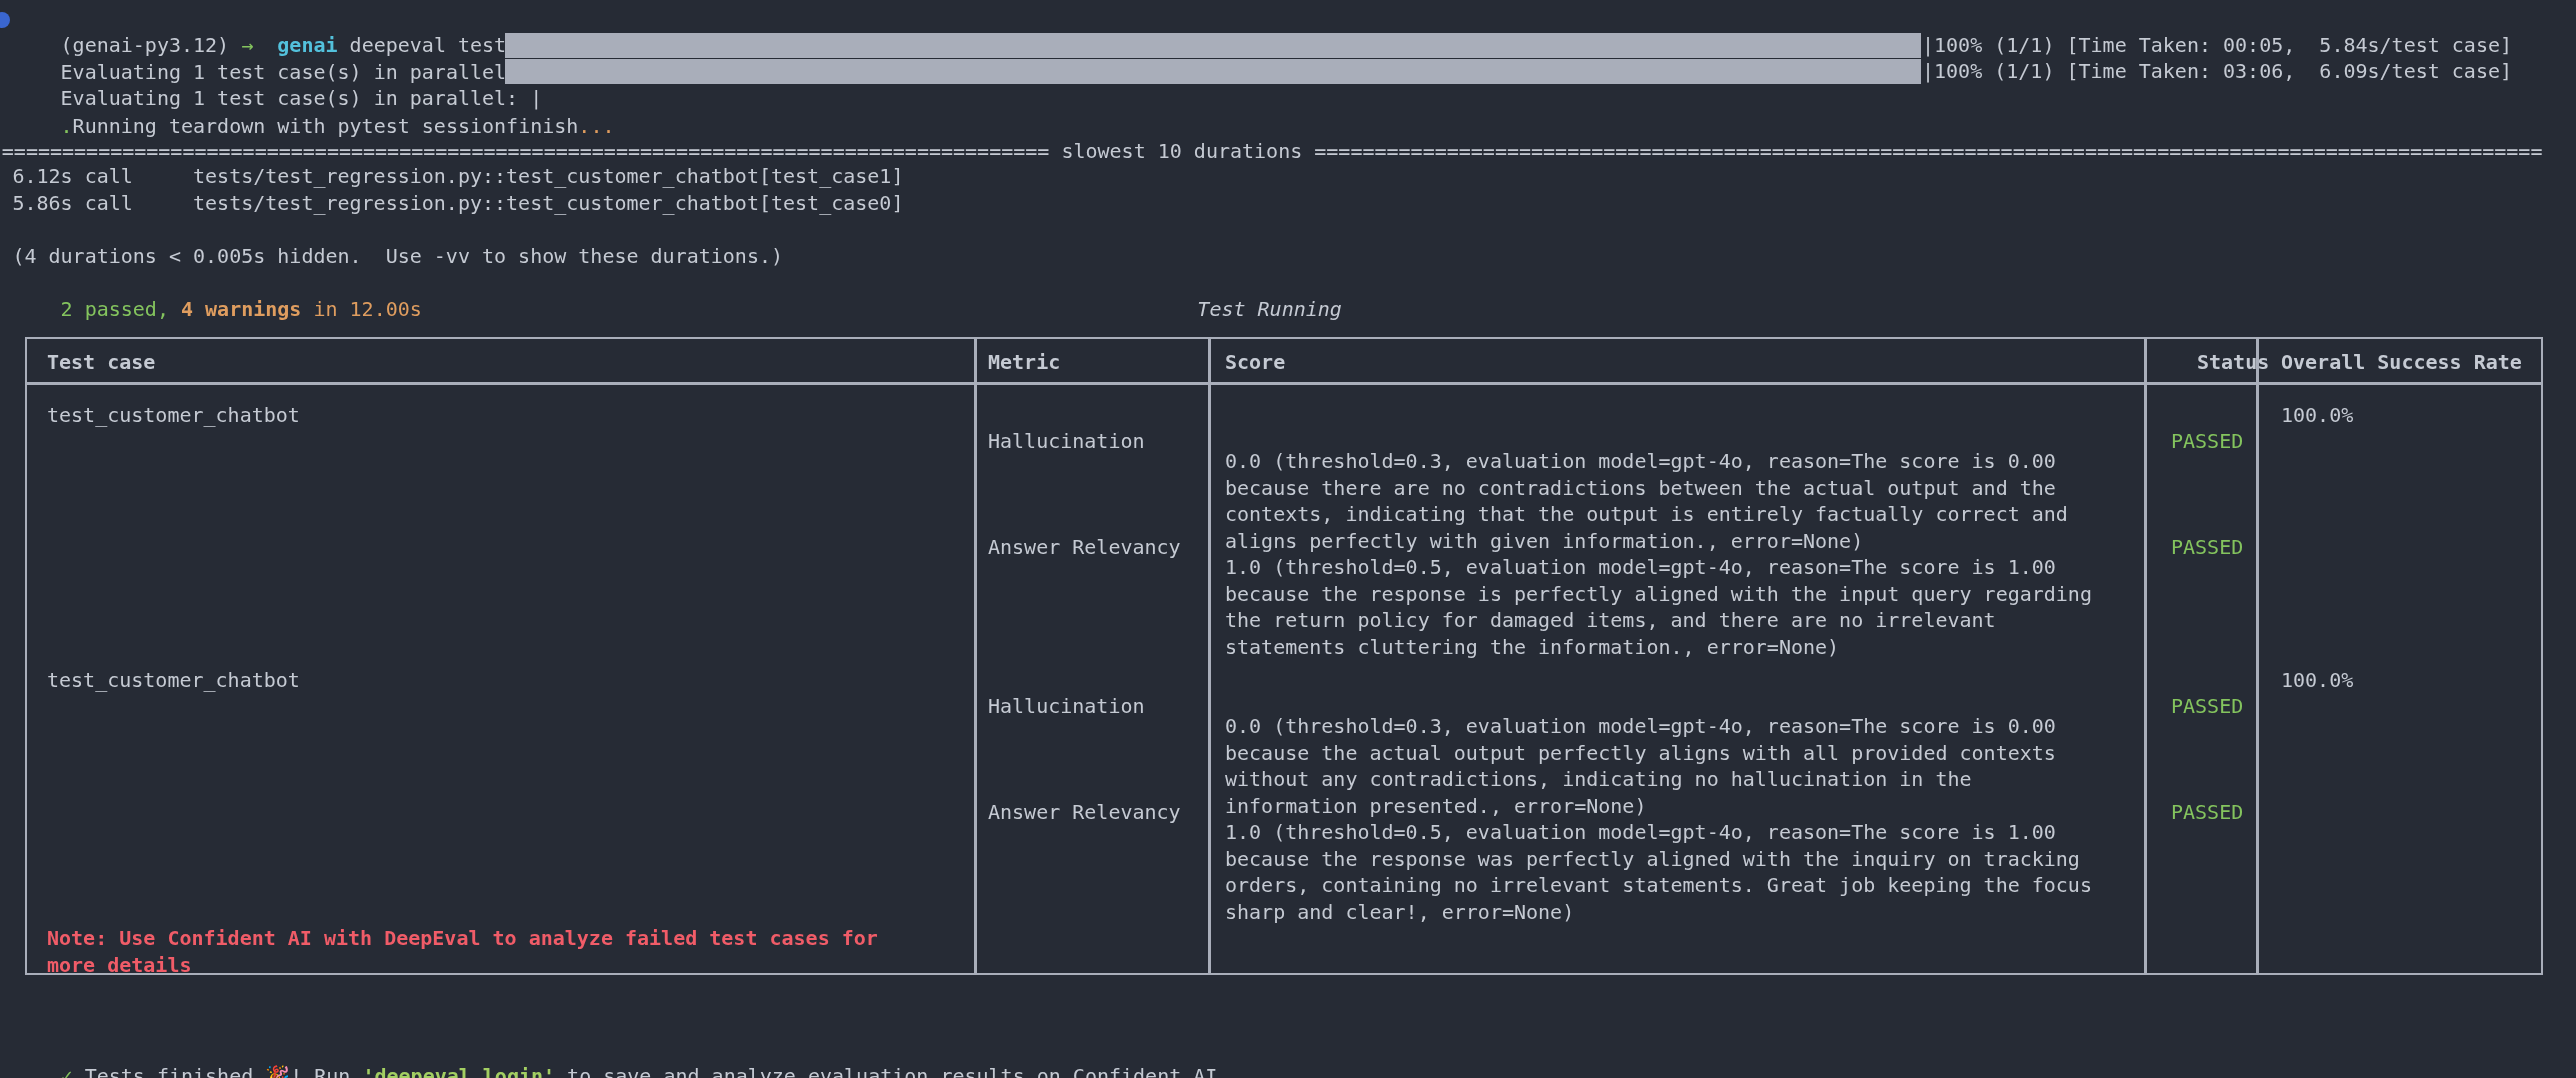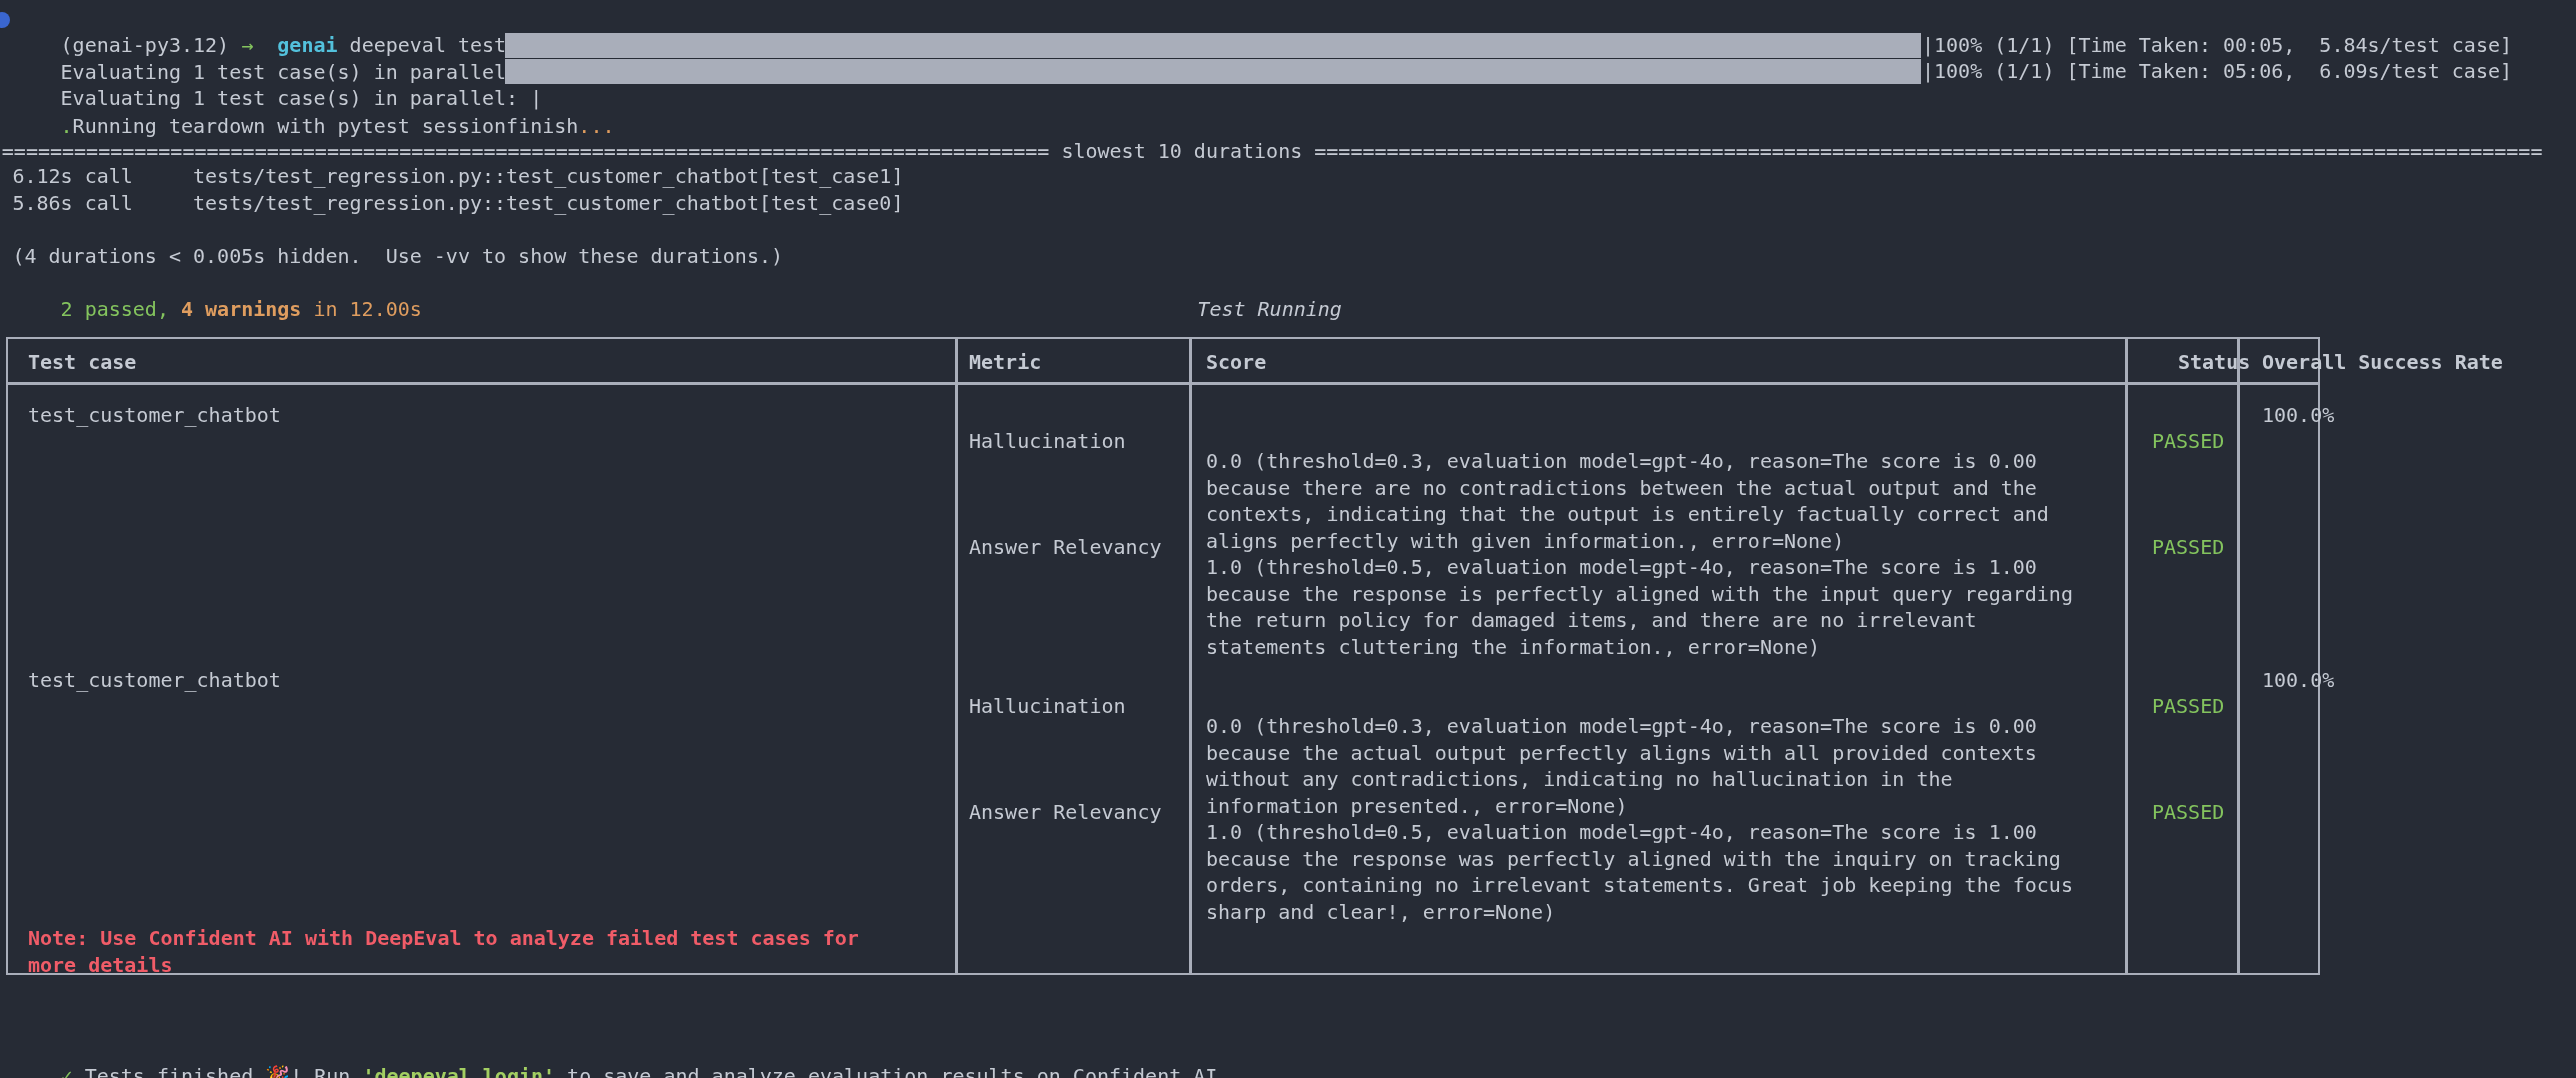--- a/index.html
+++ b/index.html
@@ -20,21 +20,21 @@
   .lime{color:#a3cf62;}
   .cyan{color:#53c1dc;}
   .orange{color:#df9d5f;}
   .red{color:#f05c68;}
   .dot{
     position:absolute;left:-6.2px;top:12.4px;width:16px;height:16px;
     border-radius:50%;background:#3a66cf;
   }
   .pbar{position:absolute;height:25px;background:#a9aeba;}
   #results-table{
-    position:absolute;left:6px;top:337px;width:2314px;height:638px;
+    position:absolute;left:25px;top:337px;width:2518px;height:638px;
     border:2.6px solid #a9aeba;box-sizing:border-box;
   }
   .vline{position:absolute;top:0;bottom:0;width:2.6px;background:#a9aeba;}
   .hline{position:absolute;left:0;right:0;height:2.6px;background:#a9aeba;}
   .cell{position:absolute;white-space:pre;line-height:26.5px;}
 </style>
 </head>
 <body>
 
 <div id="terminal">
@@ -48,21 +48,21 @@
   <div class="ln" style="left:12.4px;top:32px;">
     <span>Evaluating 1 test case(s) in parallel: |</span>
   </div>
   <div class="pbar" style="left:505px;top:33px;width:1416px;"></div>
   <div class="ln" style="left:1922px;top:32px;">|100% (1/1) [Time Taken: 00:05,  5.84s/test case]</div>
 
   <div class="ln" style="left:12.4px;top:58px;">
     <span>Evaluating 1 test case(s) in parallel: |</span>
   </div>
   <div class="pbar" style="left:505px;top:59px;width:1416px;"></div>
-  <div class="ln" style="left:1922px;top:58px;">|100% (1/1) [Time Taken: 05:06,  6.09s/test case]</div>
+  <div class="ln" style="left:1922px;top:58px;">|100% (1/1) [Time Taken: 03:06,  6.09s/test case]</div>
 
   <div class="ln" style="left:12.4px;top:86px;">
     <span class="green">.</span><span>Running teardown with pytest sessionfinish</span><span class="orange">...</span>
   </div>
 
   <div class="ln" style="left:1.8px;top:138px;right:0;overflow:hidden;">======================================================================================= slowest 10 durations ======================================================================================================</div>
 
   <div class="ln" style="left:12.4px;top:163px;">6.12s call     tests/test_regression.py::test_customer_chatbot[test_case1]</div>
   <div class="ln" style="left:12.4px;top:190px;">5.86s call     tests/test_regression.py::test_customer_chatbot[test_case0]</div>
 

